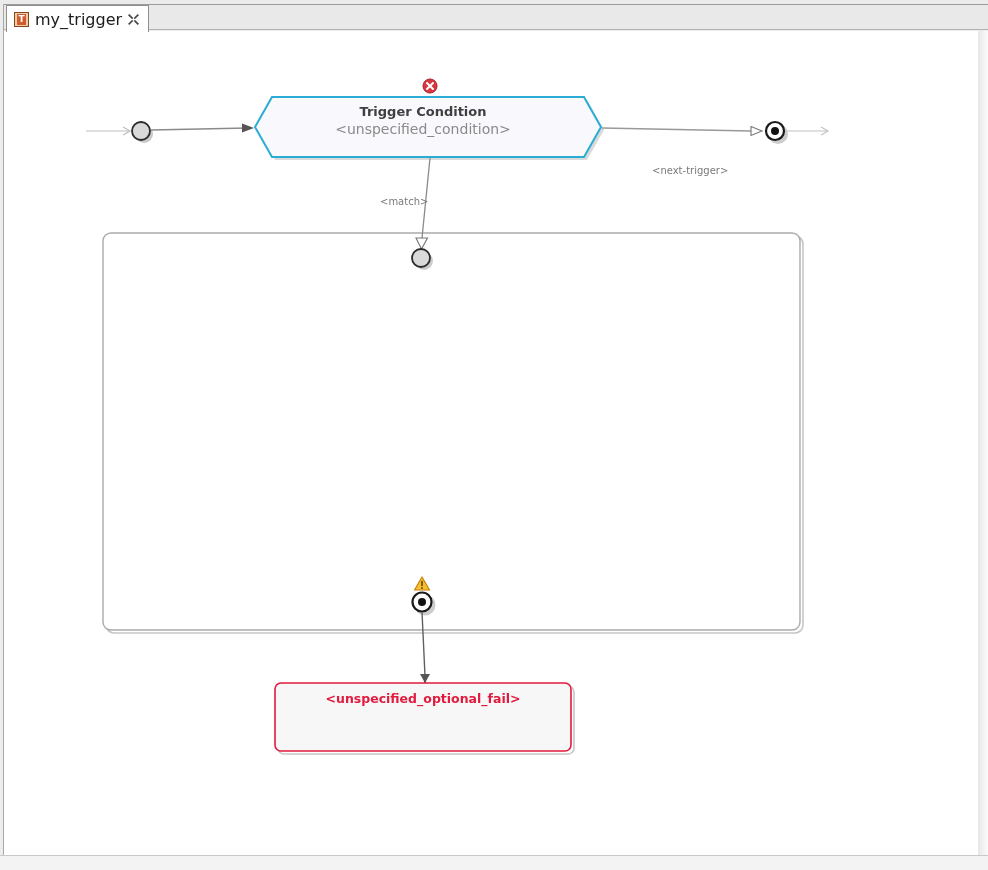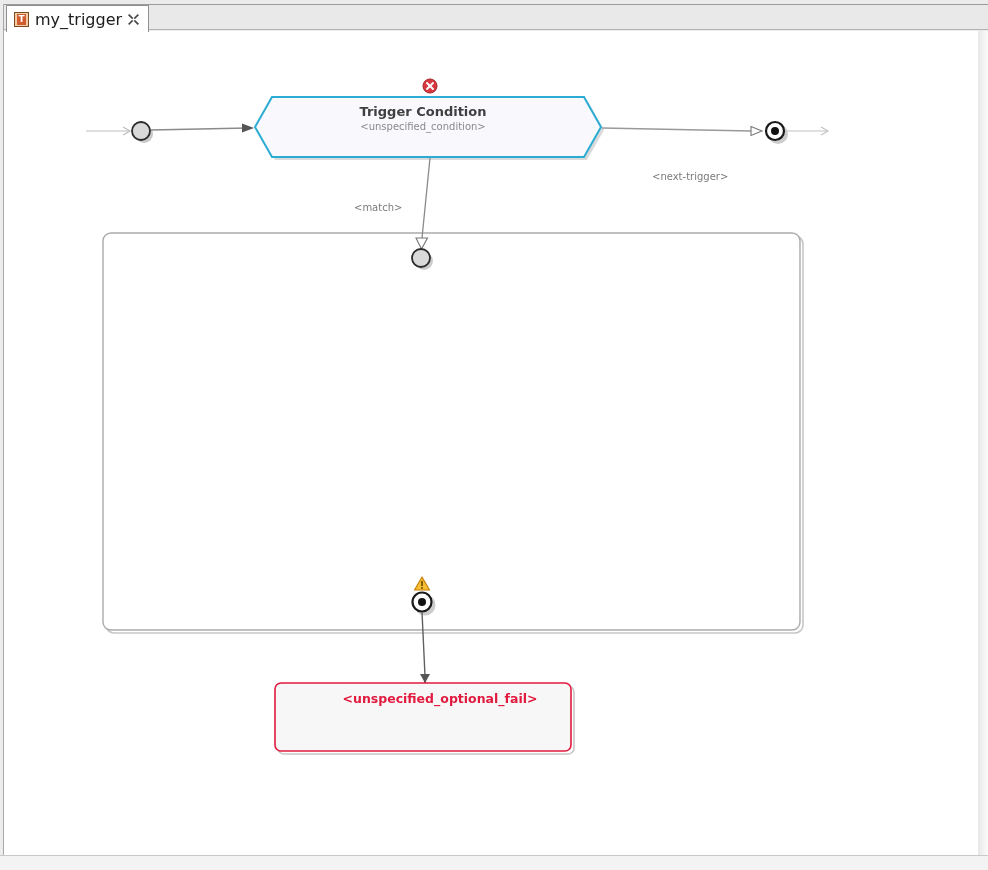--- a/index.html
+++ b/index.html
@@ -29,21 +29,21 @@
 
   
   .canvas{position:absolute;left:4px;top:31px;right:0;height:824px;background:#ffffff;}
   .vscroll{position:absolute;right:0;top:31px;width:10px;height:824px;
     background:linear-gradient(to right,#e7e7e7,#fbfbfb);}
 
   svg.diagram{position:absolute;left:0;top:0;z-index:2;}
 
   .lbl{position:absolute;z-index:4;white-space:nowrap;}
   .node-title{font-size:13px;font-weight:bold;color:#404040;transform:translateX(-50%);}
-  .node-sub{font-size:10px;color:#8a8a8a;transform:translateX(-50%);}
+  .node-sub{font-size:14px;color:#8a8a8a;transform:translateX(-50%);}
   .edge-label{font-size:10px;color:#7a7a7a;}
   .fail-label{font-size:12.5px;font-weight:bold;color:#e11a3e;transform:translateX(-50%);}
 </style>
 </head>
 <body>
 
 <div class="root">
 
   <div class="top-strip"></div>
   <div class="frame-left"></div>
@@ -145,18 +145,18 @@
     </g>
 
     <g>
       <rect x="278" y="686" width="296" height="68" rx="6" fill="none" stroke="#c6c6c6" stroke-width="1.6"></rect>
       <rect x="275" y="683" width="296" height="68" rx="6" fill="#f7f7f7" stroke="#e11a3e" stroke-width="1.6"></rect>
     </g>
   </svg>
 
   <div class="lbl node-title" style="left:423px;top:104px;">Trigger Condition</div>
   <div class="lbl node-sub" style="left:423px;top:121px;">&lt;unspecified_condition&gt;</div>
-  <div class="lbl edge-label" style="left:652px;top:171px;">&lt;next-trigger&gt;</div>
-  <div class="lbl edge-label" style="left:354px;top:196px;margin-top:6px;">&lt;match&gt;</div>
-  <div class="lbl fail-label" style="left:423px;top:691px;margin-left:17px;">&lt;unspecified_optional_fail&gt;</div>
+  <div class="lbl edge-label" style="left:652px;top:165px;">&lt;next-trigger&gt;</div>
+  <div class="lbl edge-label" style="left:380px;top:196px;">&lt;match&gt;</div>
+  <div class="lbl fail-label" style="left:423px;top:691px;">&lt;unspecified_optional_fail&gt;</div>
 
   <div class="bottom-strip"></div>
 </div>
 
 </body></html>

